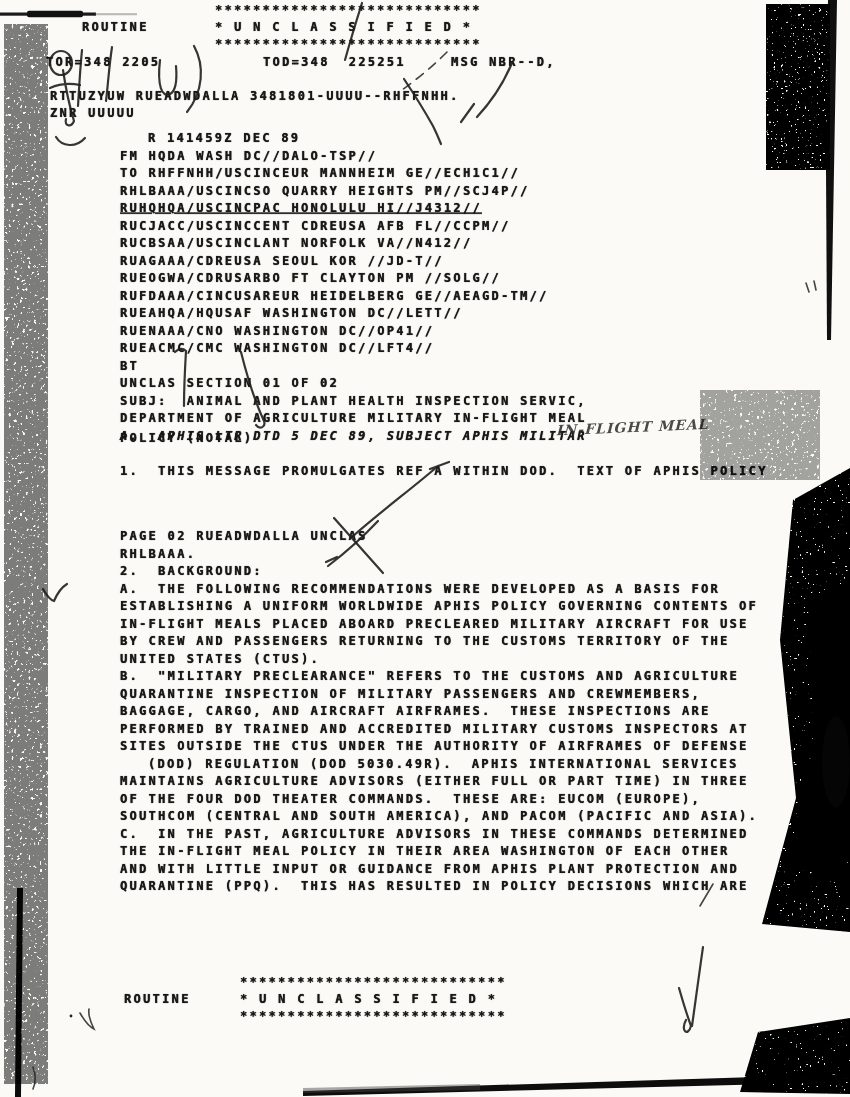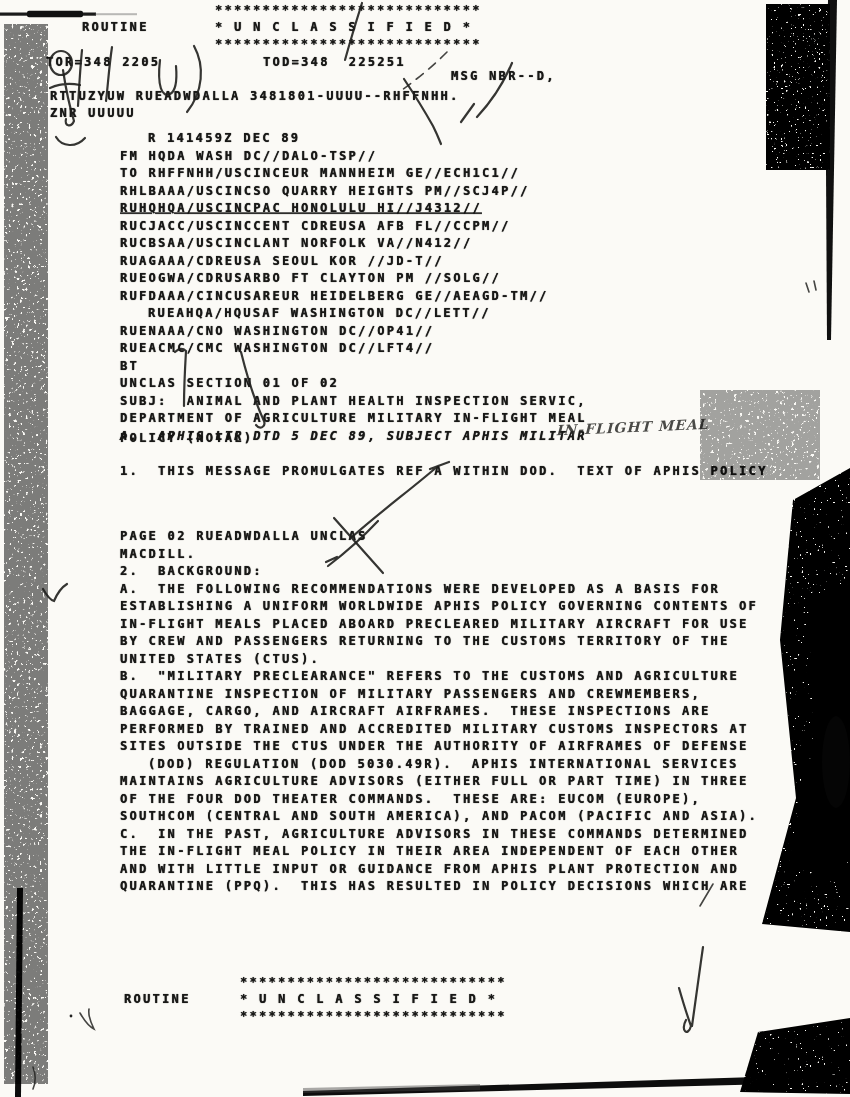--- a/index.html
+++ b/index.html
@@ -43,62 +43,62 @@
 
 <div class="page">
 
   <div>
       <div class="tline" style="left: 215px; top: 2px;">****************************</div>
       <div class="tline" style="left: 82px; top: 19px;">ROUTINE</div>
       <div class="tline" style="left: 215px; top: 19px;">* U N C L A S S I F I E D *</div>
       <div class="tline" style="left: 215px; top: 36px;">****************************</div>
       <div class="tline" style="left: 46px; top: 54px;">TOR=348 2205</div>
       <div class="tline" style="left: 263px; top: 54px;">TOD=348  225251</div>
-      <div class="tline" style="left: 451px; top: 68px;">MSG NBR--D,</div>
+      <div class="tline" style="left: 451px; top: 54px;">MSG NBR--D,</div>
       <div class="tline" style="left: 50px; top: 88px;">RTTUZYUW RUEADWDALLA 3481801-UUUU--RHFFNHH.</div>
       <div class="tline" style="left: 50px; top: 105px;">ZNR UUUUU</div>
       <div class="tline" style="left: 120px; top: 130px; padding-left: 28px;">R 141459Z DEC 89</div>
       <div class="tline" style="left: 120px; top: 147.5px;">FM HQDA WASH DC//DALO-TSP//</div>
       <div class="tline" style="left: 120px; top: 165px;">TO RHFFNHH/USCINCEUR MANNHEIM GE//ECH1C1//</div>
       <div class="tline" style="left: 120px; top: 182.5px;">RHLBAAA/USCINCSO QUARRY HEIGHTS PM//SCJ4P//</div>
       <div class="tline" style="left: 120px; top: 200px; text-decoration: underline;">RUHQHQA/USCINCPAC HONOLULU HI//J4312//</div>
       <div class="tline" style="left: 120px; top: 217.5px;">RUCJACC/USCINCCENT CDREUSA AFB FL//CCPM//</div>
       <div class="tline" style="left: 120px; top: 235px;">RUCBSAA/USCINCLANT NORFOLK VA//N412//</div>
       <div class="tline" style="left: 120px; top: 252.5px;">RUAGAAA/CDREUSA SEOUL KOR //JD-T//</div>
       <div class="tline" style="left: 120px; top: 270px;">RUEOGWA/CDRUSARBO FT CLAYTON PM //SOLG//</div>
       <div class="tline" style="left: 120px; top: 287.5px;">RUFDAAA/CINCUSAREUR HEIDELBERG GE//AEAGD-TM//</div>
-      <div class="tline" style="left: 120px; top: 305px; margin-left: 28px;">RUEAHQA/HQUSAF WASHINGTON DC//LETT//</div>
+      <div class="tline" style="left: 120px; top: 305px;">RUEAHQA/HQUSAF WASHINGTON DC//LETT//</div>
       <div class="tline" style="left: 120px; top: 322.5px;">RUENAAA/CNO WASHINGTON DC//OP41//</div>
       <div class="tline" style="left: 120px; top: 340px;">RUEACMC/CMC WASHINGTON DC//LFT4//</div>
       <div class="tline" style="left: 120px; top: 357.5px;">BT</div>
       <div class="tline" style="left: 120px; top: 375px;">UNCLAS SECTION 01 OF 02</div>
       <div class="tline" style="left: 120px; top: 392.5px;">SUBJ:  ANIMAL AND PLANT HEALTH INSPECTION SERVIC,</div>
       <div class="tline" style="left: 120px; top: 410px;">DEPARTMENT OF AGRICULTURE MILITARY IN-FLIGHT MEAL</div>
       <div class="tline" style="left: 120px; top: 427.5px; font-style: italic;">A.  APHIS LTR DTD 5 DEC 89, SUBJECT APHIS MILITAR</div>
       <div class="tline" style="left: 120px; top: 430px;">POLICY (NOTAL)</div>
       <div class="tline" style="left: 120px; top: 462.5px;">1.  THIS MESSAGE PROMULGATES REF A WITHIN DOD.  TEXT OF APHIS POLICY</div>
       <div class="tline" style="left: 120px; top: 528px;">PAGE 02 RUEADWDALLA UNCLAS</div>
-      <div class="tline" style="left: 120px; top: 545.5px;">MACDILL.</div>
+      <div class="tline" style="left: 120px; top: 545.5px;">RHLBAAA.</div>
       <div class="tline" style="left: 120px; top: 563px;">2.  BACKGROUND:</div>
       <div class="tline" style="left: 120px; top: 580.5px;">A.  THE FOLLOWING RECOMMENDATIONS WERE DEVELOPED AS A BASIS FOR</div>
       <div class="tline" style="left: 120px; top: 598px;">ESTABLISHING A UNIFORM WORLDWIDE APHIS POLICY GOVERNING CONTENTS OF</div>
       <div class="tline" style="left: 120px; top: 615.5px;">IN-FLIGHT MEALS PLACED ABOARD PRECLEARED MILITARY AIRCRAFT FOR USE</div>
       <div class="tline" style="left: 120px; top: 633px;">BY CREW AND PASSENGERS RETURNING TO THE CUSTOMS TERRITORY OF THE</div>
       <div class="tline" style="left: 120px; top: 650.5px;">UNITED STATES (CTUS).</div>
       <div class="tline" style="left: 120px; top: 668px;">B.  "MILITARY PRECLEARANCE" REFERS TO THE CUSTOMS AND AGRICULTURE</div>
       <div class="tline" style="left: 120px; top: 685.5px;">QUARANTINE INSPECTION OF MILITARY PASSENGERS AND CREWMEMBERS,</div>
       <div class="tline" style="left: 120px; top: 703px;">BAGGAGE, CARGO, AND AIRCRAFT AIRFRAMES.  THESE INSPECTIONS ARE</div>
       <div class="tline" style="left: 120px; top: 720.5px;">PERFORMED BY TRAINED AND ACCREDITED MILITARY CUSTOMS INSPECTORS AT</div>
       <div class="tline" style="left: 120px; top: 738px;">SITES OUTSIDE THE CTUS UNDER THE AUTHORITY OF AIRFRAMES OF DEFENSE</div>
       <div class="tline" style="left: 120px; top: 755.5px; margin-left: 28px;">(DOD) REGULATION (DOD 5030.49R).  APHIS INTERNATIONAL SERVICES</div>
       <div class="tline" style="left: 120px; top: 773px;">MAINTAINS AGRICULTURE ADVISORS (EITHER FULL OR PART TIME) IN THREE</div>
       <div class="tline" style="left: 120px; top: 790.5px;">OF THE FOUR DOD THEATER COMMANDS.  THESE ARE: EUCOM (EUROPE),</div>
       <div class="tline" style="left: 120px; top: 808px;">SOUTHCOM (CENTRAL AND SOUTH AMERICA), AND PACOM (PACIFIC AND ASIA).</div>
       <div class="tline" style="left: 120px; top: 825.5px;">C.  IN THE PAST, AGRICULTURE ADVISORS IN THESE COMMANDS DETERMINED</div>
-      <div class="tline" style="left: 120px; top: 843px;">THE IN-FLIGHT MEAL POLICY IN THEIR AREA INDEPENDENT OF EACH OTHER</div>
+      <div class="tline" style="left: 120px; top: 843px;">THE IN-FLIGHT MEAL POLICY IN THEIR AREA WASHINGTON OF EACH OTHER</div>
       <div class="tline" style="left: 120px; top: 860.5px;">AND WITH LITTLE INPUT OR GUIDANCE FROM APHIS PLANT PROTECTION AND</div>
       <div class="tline" style="left: 120px; top: 878px;">QUARANTINE (PPQ).  THIS HAS RESULTED IN POLICY DECISIONS WHICH ARE</div>
       <div class="tline" style="left: 240px; top: 974px;">****************************</div>
       <div class="tline" style="left: 124px; top: 991px;">ROUTINE</div>
       <div class="tline" style="left: 240px; top: 991px;">* U N C L A S S I F I E D *</div>
       <div class="tline" style="left: 240px; top: 1008px;">****************************</div>
     </div>
 
   <div class="handwriting" style="left:557px;top:419px;">IN-FLIGHT MEAL</div>
 

